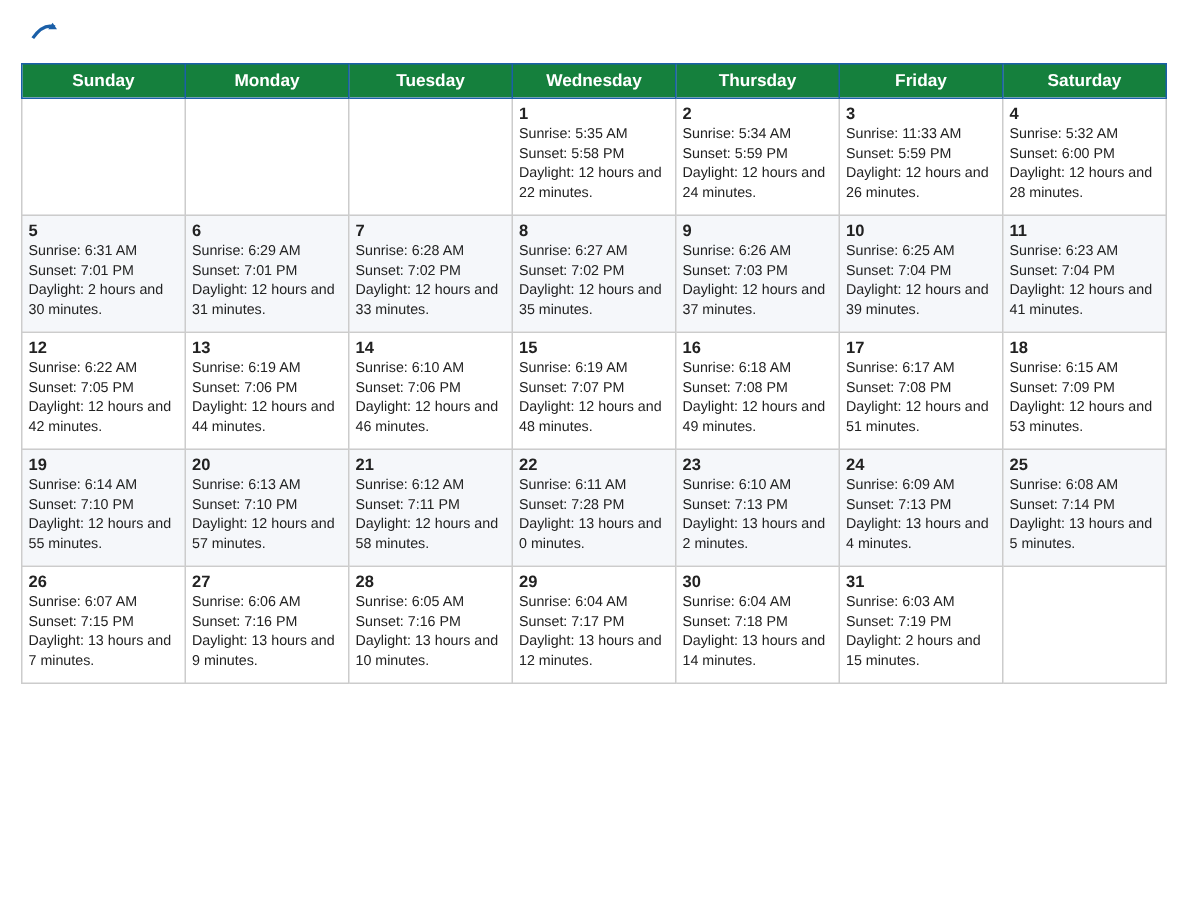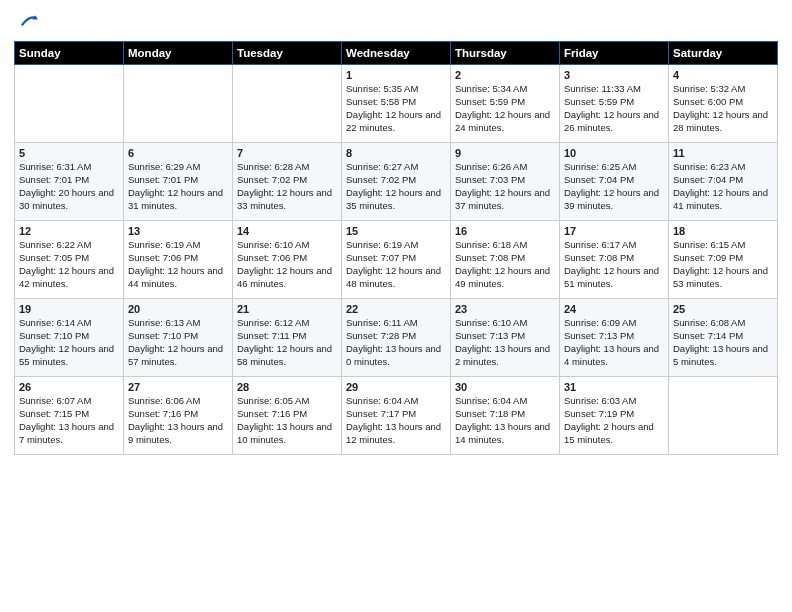--- a/index.html
+++ b/index.html
@@ -88,21 +88,22 @@
     .empty-cell {
       background: #f9f9f9;
     }
     tr:nth-child(odd) td {
       background: #fff;
     }
     tr:nth-child(even) td {
       background: #f5f7fa;
     }
     .calendar thead tr th {
-      background: #000000;
+      background: #15803d;
+      text-align: center;
     }
   </style>
 </head>
 <body>
 
 <div class="page">
   <div class="header">
     <div class="logo">
       <div>
         <div style="display:flex; align-items:center;">
@@ -174,21 +175,21 @@
               <div>Daylight: 12 hours and 28 minutes.</div>
             </div>
           </td>
         </tr>
         <tr>
           <td>
             <div class="cell-content">
               <div class="day-num">5</div>
               <div>Sunrise: 6:31 AM</div>
               <div>Sunset: 7:01 PM</div>
-              <div>Daylight: 20 hours and 30 minutes.</div>
+              <div>Daylight: 2 hours and 30 minutes.</div>
             </div>
           </td>
           <td>
             <div class="cell-content">
               <div class="day-num">6</div>
               <div>Sunrise: 6:29 AM</div>
               <div>Sunset: 7:01 PM</div>
               <div>Daylight: 12 hours and 31 minutes.</div>
             </div>
           </td>

